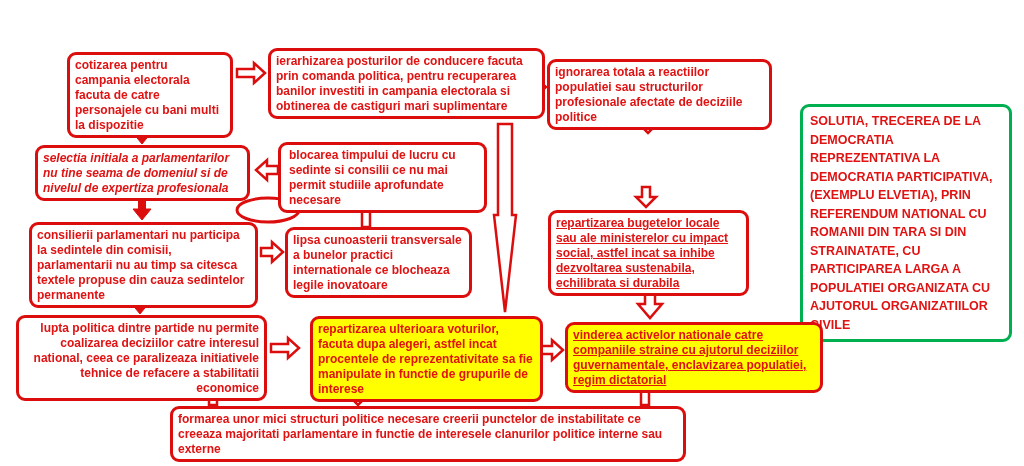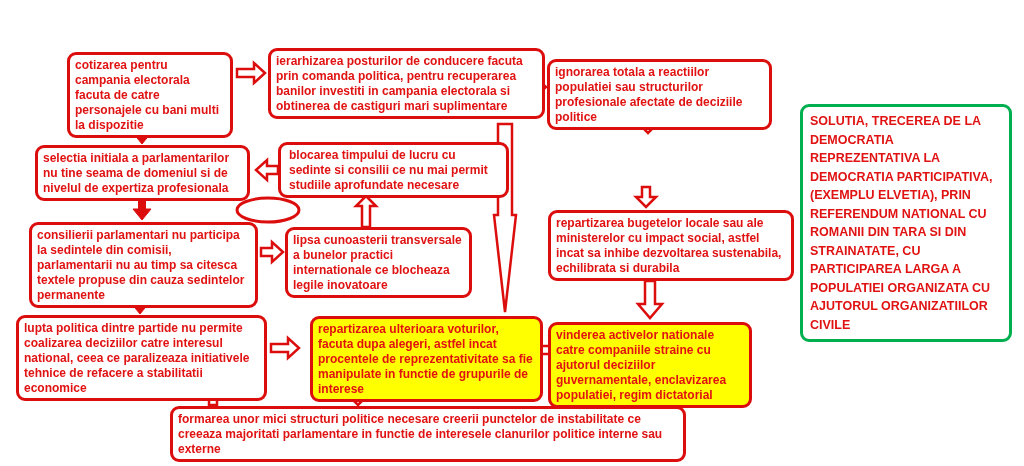--- a/index.html
+++ b/index.html
@@ -29,29 +29,29 @@
     font-size:12.5px;
     line-height:18.5px;
     text-transform:uppercase;
     padding:5px 7px;
   }
   
   .b-cotizarea  {left:67px;  top:52px;  width:166px; min-height:63px;}
   .b-ierarhizarea{left:268px;top:48px;  width:277px; min-height:68px;}
   .b-ignorarea  {left:547px; top:59px;  width:225px; min-height:50px;}
   .b-solutia    {left:800px; top:104px; width:212px; min-height:168px;}
-  .b-selectia   {left:35px;  top:145px; width:215px; min-height:47px;}
-  .b-blocarea   {left:278px; top:142px; width:231px; min-height:51px;padding-left:8px;}
+  .b-selectia   {left:35px;  top:145px; width:215px; min-height:47px;font-style:italic;}
+  .b-blocarea   {left:278px; top:142px; width:209px; min-height:51px;padding-left:8px;}
   .b-mituirea   {left:547px; top:135px; width:228px; min-height:49px;}
   .b-consilierii{left:29px;  top:222px; width:229px; min-height:66px;}
   .b-lipsa      {left:285px; top:227px; width:187px; min-height:52px;}
-  .b-bugete     {left:548px; top:210px; width:246px; min-height:67px;}
-  .b-lupta      {left:16px;  top:315px; width:251px; min-height:67px;}
+  .b-bugete     {left:548px; top:210px; width:201px; min-height:67px;text-decoration:underline;}
+  .b-lupta      {left:16px;  top:315px; width:251px; min-height:67px;text-align:right;}
   .b-voturi     {left:302px; top:316px; width:233px; min-height:66px;margin-left:8px;}
-  .b-vinderea   {left:548px; top:322px; width:204px; min-height:53px;}
+  .b-vinderea   {left:565px; top:322px; width:258px; min-height:53px;text-decoration:underline;}
   .b-formarea   {left:170px; top:406px; width:516px; min-height:38px;}
   .hollow{fill:#ffffff;stroke:#dc0d0d;stroke-width:2.5;stroke-linejoin:miter;}
   .solid{fill:#dc0d0d;stroke:#dc0d0d;stroke-width:1;}
 </style>
 </head>
 <body>
 
 <div id="canvas">
 
   <svg id="arrow-layer" viewBox="0 0 1024 466" xmlns="http://www.w3.org/2000/svg">

